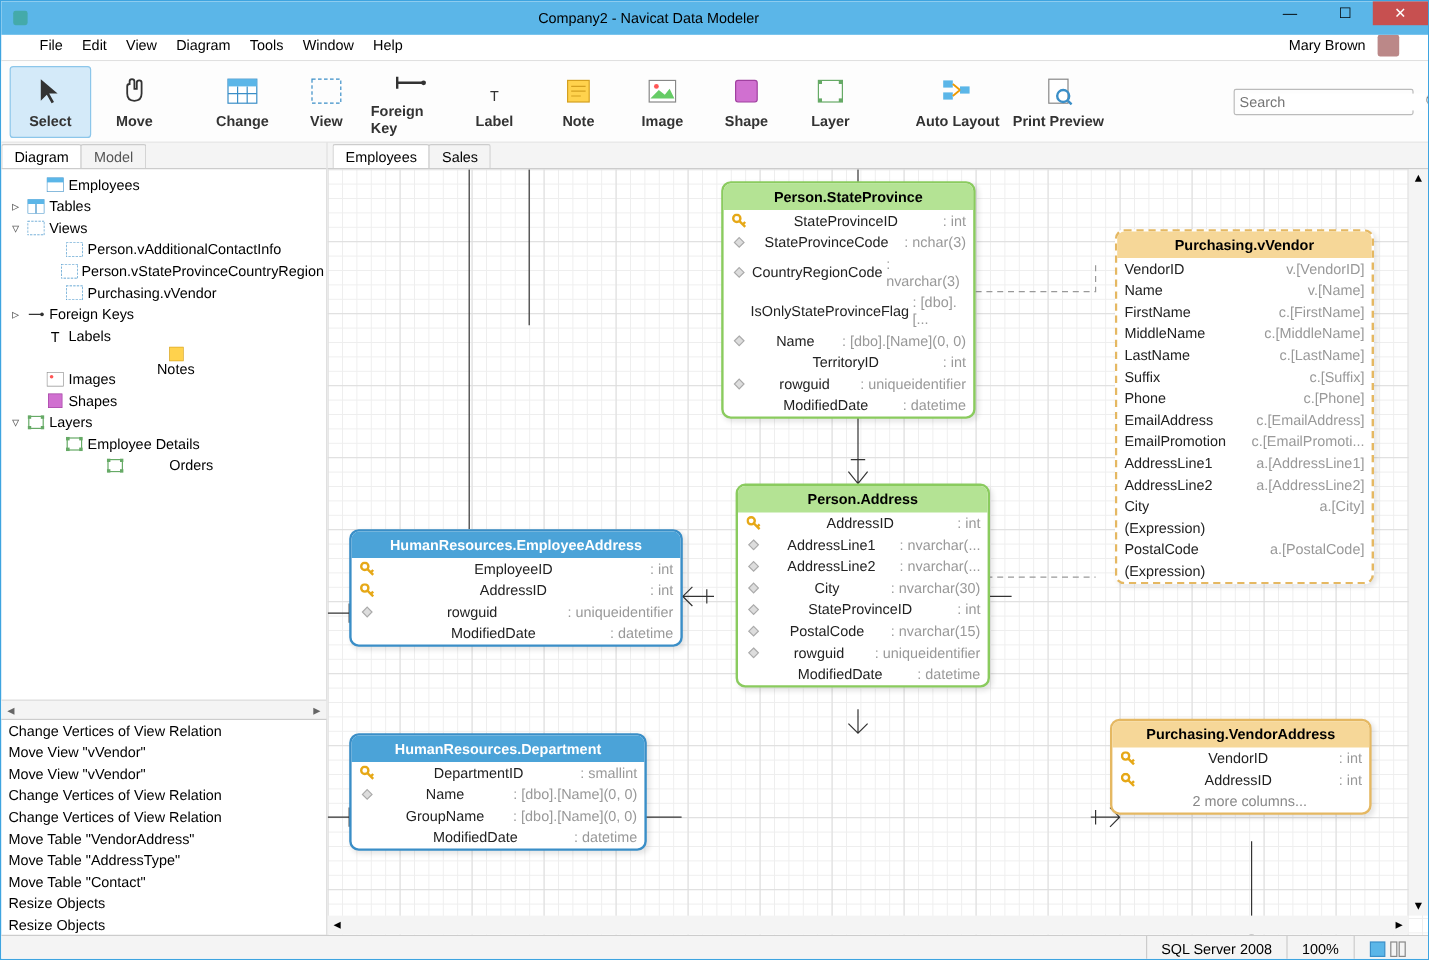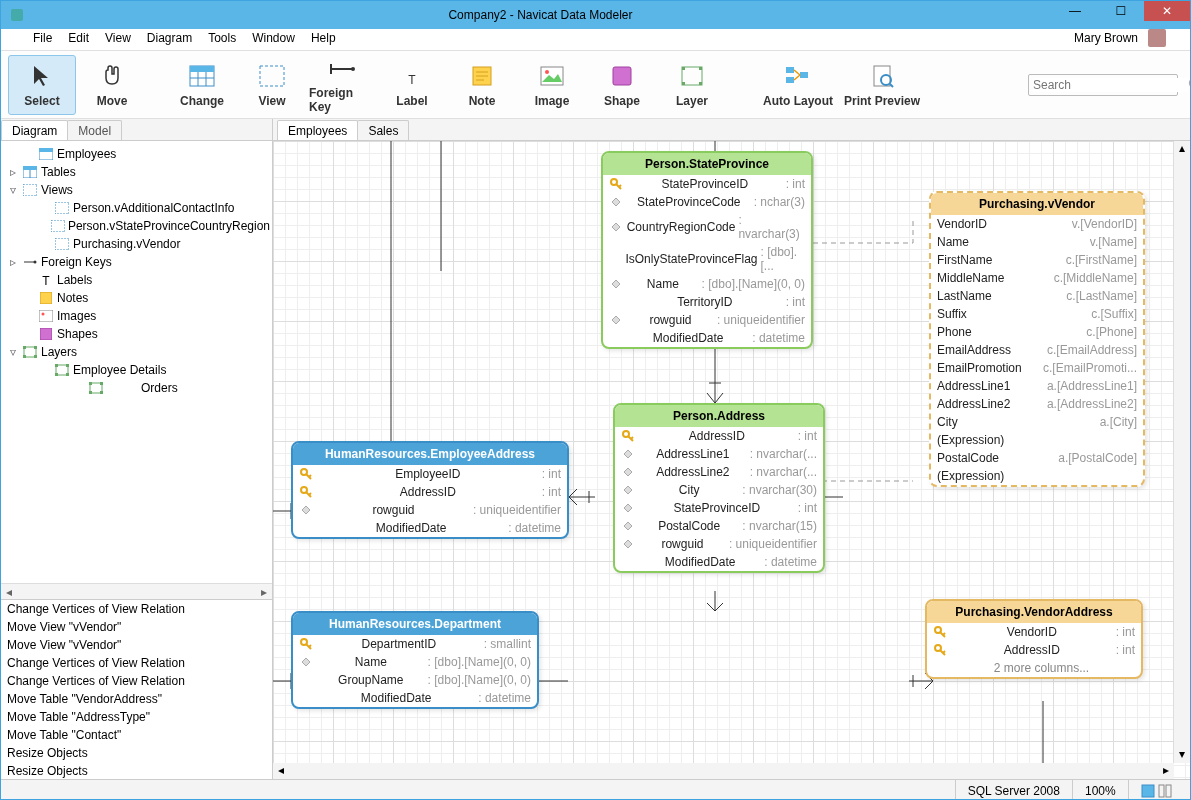--- a/index.html
+++ b/index.html
@@ -296,21 +296,21 @@
         </div>
         <div class="tree-row" style="padding-left: 20px;">
           <span class="exp"></span>
           <span class="ticon2">
             <svg width="12" height="14">
               <text x="6" y="12" font-size="13" text-anchor="middle" font-family="serif">T</text>
             </svg>
           </span>
           <span>Labels</span>
         </div>
-        <div class="tree-row" style="padding-left: 20px;">
+        <div class="tree-row" style="padding-left: 20px; flex-direction: column;">
           <span class="exp"></span>
           <span class="ticon2">
             <svg width="12" height="12">
               <rect width="12" height="12" fill="#ffd24d" stroke="#d4a020"></rect>
             </svg>
           </span>
           <span>Notes</span>
         </div>
         <div class="tree-row" style="padding-left: 20px;">
           <span class="exp"></span>

